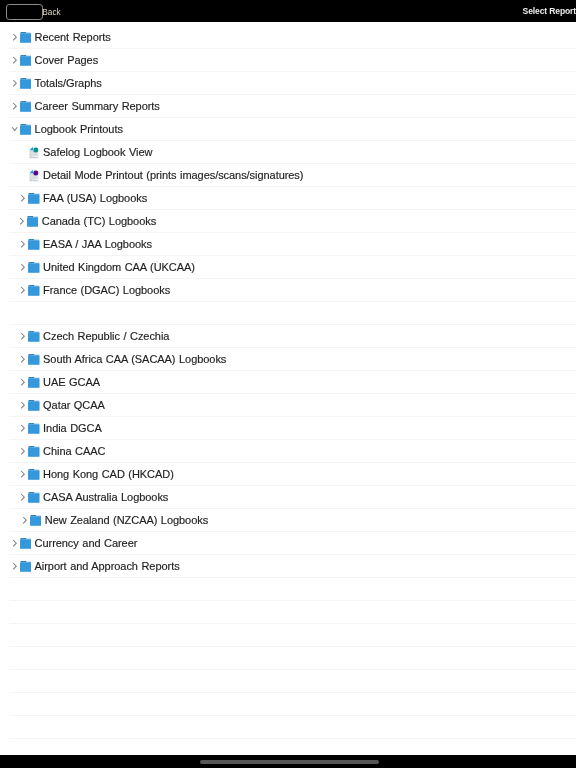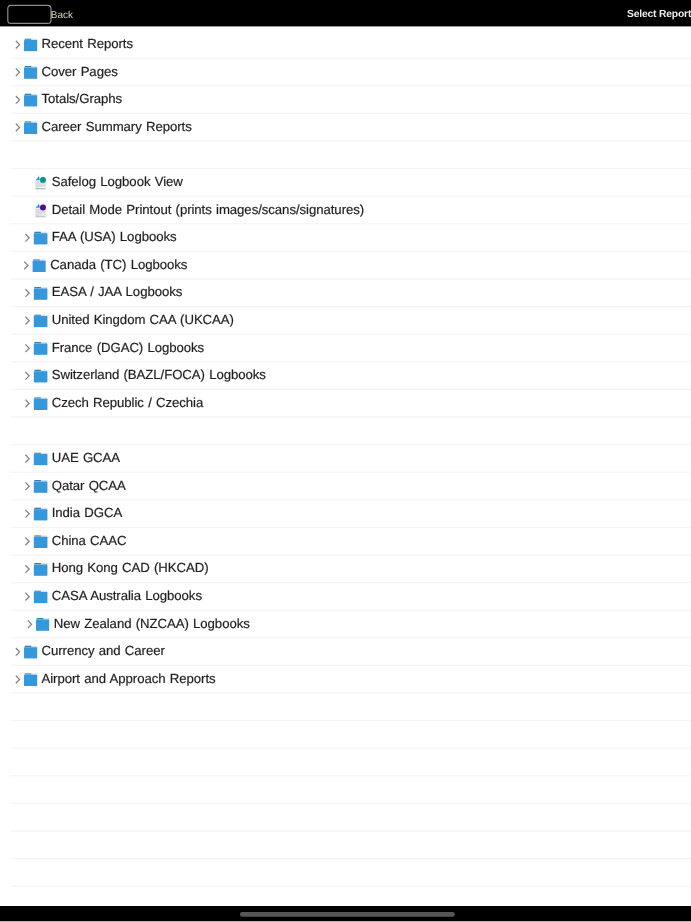--- a/index.html
+++ b/index.html
@@ -156,20 +156,35 @@
               <rect x="0" y="0" width="46" height="43" rx="1.6" fill="#d4e2ef"></rect>
               <rect x="2.5" y="0" width="22" height="4.6" rx="1.2" fill="#2f84ba"></rect>
               <rect x="0" y="5.4" width="46" height="37.6" rx="1.6" fill="#3498db"></rect>
             </svg>
           </span>
           <span class="label">Career Summary Reports</span>
         </div>
         <div class="sep"></div>
       </div>
       <div class="row">
+        <div class="row-inner" style="left: 9.8px;">
+          <span class="chev">
+            <svg width="9" height="23" viewBox="0 0 9 23">
+              <path d="M2.2 9.2 L4.7 12.6 L7.2 9.2" fill="none" stroke="#828282" stroke-width="1.05" stroke-linecap="butt" stroke-linejoin="miter"></path>
+            </svg>
+          </span>
+          <span class="ficon">
+            <svg width="11.5" height="10.7" viewBox="0 0 46 43">
+              <rect x="0" y="0" width="46" height="43" rx="1.6" fill="#d4e2ef"></rect>
+              <rect x="2.5" y="0" width="22" height="4.6" rx="1.2" fill="#2f84ba"></rect>
+              <rect x="0" y="5.4" width="46" height="37.6" rx="1.6" fill="#3498db"></rect>
+            </svg>
+          </span>
+          <span class="label">Logbook Printouts</span>
+        </div>
         <div class="sep"></div>
       </div>
       <div class="row">
         <div class="row-inner" style="left: 18.3px;">
           <span class="chev"></span>
           <span class="dicon">
             <svg width="9.5" height="12.4" viewBox="0 0 95 124">
               <path d="M2 2 h64 l27 27 v93 h-91 z" fill="#ffffff" stroke="#dfe2e6" stroke-width="3.4" stroke-linejoin="miter"></path>
               <path d="M66 2 l27 27 h-27 z" fill="#e6e9ec"></path>
               <rect x="3" y="46" width="89" height="75" fill="#e1e5e8"></rect>
@@ -295,35 +310,20 @@
               <rect x="0" y="0" width="46" height="43" rx="1.6" fill="#d4e2ef"></rect>
               <rect x="2.5" y="0" width="22" height="4.6" rx="1.2" fill="#2f84ba"></rect>
               <rect x="0" y="5.4" width="46" height="37.6" rx="1.6" fill="#3498db"></rect>
             </svg>
           </span>
           <span class="label">France (DGAC) Logbooks</span>
         </div>
         <div class="sep"></div>
       </div>
       <div class="row">
-        <div class="row-inner" style="left: 18.3px;">
-          <span class="chev">
-            <svg width="9" height="23" viewBox="0 0 9 23">
-              <path d="M3.2 8.0 L6.3 11.2 L3.2 14.4" fill="none" stroke="#828282" stroke-width="1.05" stroke-linecap="butt" stroke-linejoin="miter"></path>
-            </svg>
-          </span>
-          <span class="ficon">
-            <svg width="11.5" height="10.7" viewBox="0 0 46 43">
-              <rect x="0" y="0" width="46" height="43" rx="1.6" fill="#d4e2ef"></rect>
-              <rect x="2.5" y="0" width="22" height="4.6" rx="1.2" fill="#2f84ba"></rect>
-              <rect x="0" y="5.4" width="46" height="37.6" rx="1.6" fill="#3498db"></rect>
-            </svg>
-          </span>
-          <span class="label">Switzerland (BAZL/FOCA) Logbooks</span>
-        </div>
         <div class="sep"></div>
       </div>
       <div class="row">
         <div class="row-inner" style="left: 18.3px;">
           <span class="chev">
             <svg width="9" height="23" viewBox="0 0 9 23">
               <path d="M3.2 8.0 L6.3 11.2 L3.2 14.4" fill="none" stroke="#828282" stroke-width="1.05" stroke-linecap="butt" stroke-linejoin="miter"></path>
             </svg>
           </span>
           <span class="ficon">
@@ -331,20 +331,35 @@
               <rect x="0" y="0" width="46" height="43" rx="1.6" fill="#d4e2ef"></rect>
               <rect x="2.5" y="0" width="22" height="4.6" rx="1.2" fill="#2f84ba"></rect>
               <rect x="0" y="5.4" width="46" height="37.6" rx="1.6" fill="#3498db"></rect>
             </svg>
           </span>
           <span class="label">Czech Republic / Czechia</span>
         </div>
         <div class="sep"></div>
       </div>
       <div class="row">
+        <div class="row-inner" style="left: 18.3px;">
+          <span class="chev">
+            <svg width="9" height="23" viewBox="0 0 9 23">
+              <path d="M3.2 8.0 L6.3 11.2 L3.2 14.4" fill="none" stroke="#828282" stroke-width="1.05" stroke-linecap="butt" stroke-linejoin="miter"></path>
+            </svg>
+          </span>
+          <span class="ficon">
+            <svg width="11.5" height="10.7" viewBox="0 0 46 43">
+              <rect x="0" y="0" width="46" height="43" rx="1.6" fill="#d4e2ef"></rect>
+              <rect x="2.5" y="0" width="22" height="4.6" rx="1.2" fill="#2f84ba"></rect>
+              <rect x="0" y="5.4" width="46" height="37.6" rx="1.6" fill="#3498db"></rect>
+            </svg>
+          </span>
+          <span class="label">South Africa CAA (SACAA) Logbooks</span>
+        </div>
         <div class="sep"></div>
       </div>
       <div class="row">
         <div class="row-inner" style="left: 18.3px;">
           <span class="chev">
             <svg width="9" height="23" viewBox="0 0 9 23">
               <path d="M3.2 8.0 L6.3 11.2 L3.2 14.4" fill="none" stroke="#828282" stroke-width="1.05" stroke-linecap="butt" stroke-linejoin="miter"></path>
             </svg>
           </span>
           <span class="ficon">

